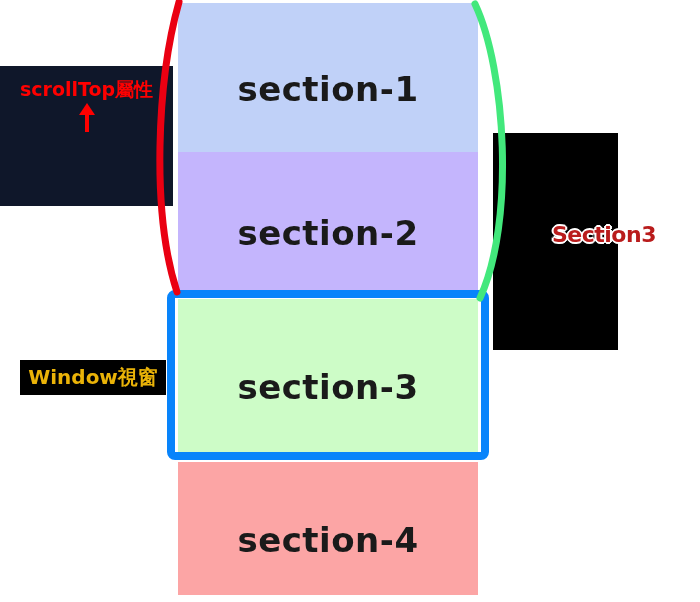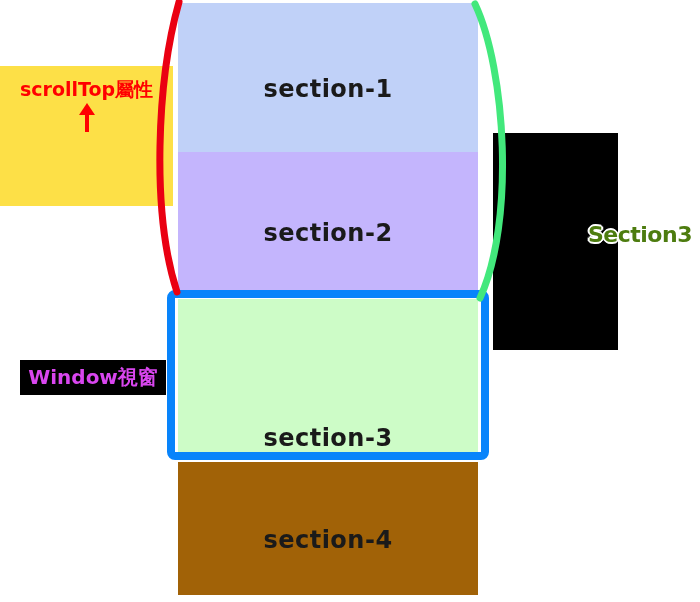--- a/index.html
+++ b/index.html
@@ -17,30 +17,30 @@
   .section {
     position: absolute;
     left: 178px;
     width: 300px;
     display: flex;
     align-items: center;
     justify-content: center;
     z-index: 1;
   }
   .section .label {
-    font-size: 24px;
+    font-size: 34px;
     font-weight: 700;
     color: #1a1a1a;
     letter-spacing: 0.5px;
     margin-top: 22px;
   }
   .section-1 { top: 3px;   height: 149px; background: #c0d1f8; }
   .section-2 { top: 152px; height: 139px; background: #c4b5fd; }
-  .section-3 { top: 299px; height: 153px; background: #cdfcc7; align-items: flex-end; }
-  .section-4 { top: 462px; height: 133px; background: #a16207; }
+  .section-3 { top: 299px; height: 153px; background: #cdfcc7; }
+  .section-4 { top: 462px; height: 133px; background: #fca5a5; }
 
   
   .viewport-frame {
     position: absolute;
     left: 167px;
     top: 290px;
     width: 322px;
     height: 170px;
     border: 8px solid #0884fb;
     border-radius: 8px;
@@ -48,21 +48,21 @@
     z-index: 4;
   }
 
   
   .scrolltop-note {
     position: absolute;
     left: 0;
     top: 66px;
     width: 173px;
     height: 140px;
-    background: #fde047;
+    background: #0f172a;
     color: #ff0000;
     display: flex;
     flex-direction: column;
     align-items: center;
     padding-top: 13px;
     z-index: 3;
     text-align: center;
   }
   .scrolltop-note .red-line {
     font-size: 19px;
@@ -85,45 +85,45 @@
     top: 360px;
     width: 146px;
     height: 35px;
     background: #000000;
     display: flex;
     align-items: center;
     justify-content: center;
     z-index: 3;
   }
   .window-label span {
-    color: #d946ef;
+    color: #eab308;
     font-size: 20px;
     font-weight: 700;
     white-space: nowrap;
   }
 
   
   .right-box {
     position: absolute;
     left: 493px;
     top: 133px;
     width: 125px;
     height: 217px;
     background: #000000;
     z-index: 2;
   }
   .right-box-label {
     position: absolute;
-    left: 588px;
+    left: 552px;
     top: 222px;
     z-index: 3;
     font-size: 22px;
     font-weight: 700;
     letter-spacing: -0.5px;
-    color: #4d7c0f;
+    color: #b91c1c;
     text-shadow:
       -2px 0 0 #ffffff, 2px 0 0 #ffffff,
       0 -2px 0 #ffffff, 0 2px 0 #ffffff,
       -1px -1px 0 #ffffff, 1px 1px 0 #ffffff,
       -1px 1px 0 #ffffff, 1px -1px 0 #ffffff;
     white-space: nowrap;
   }
 
   
   .arcs {

